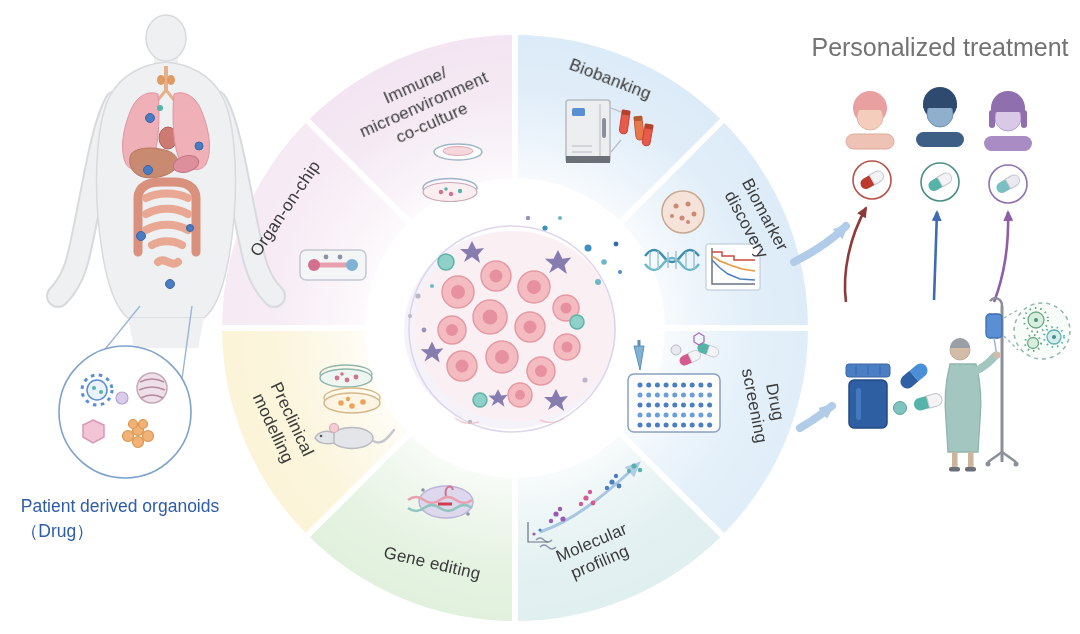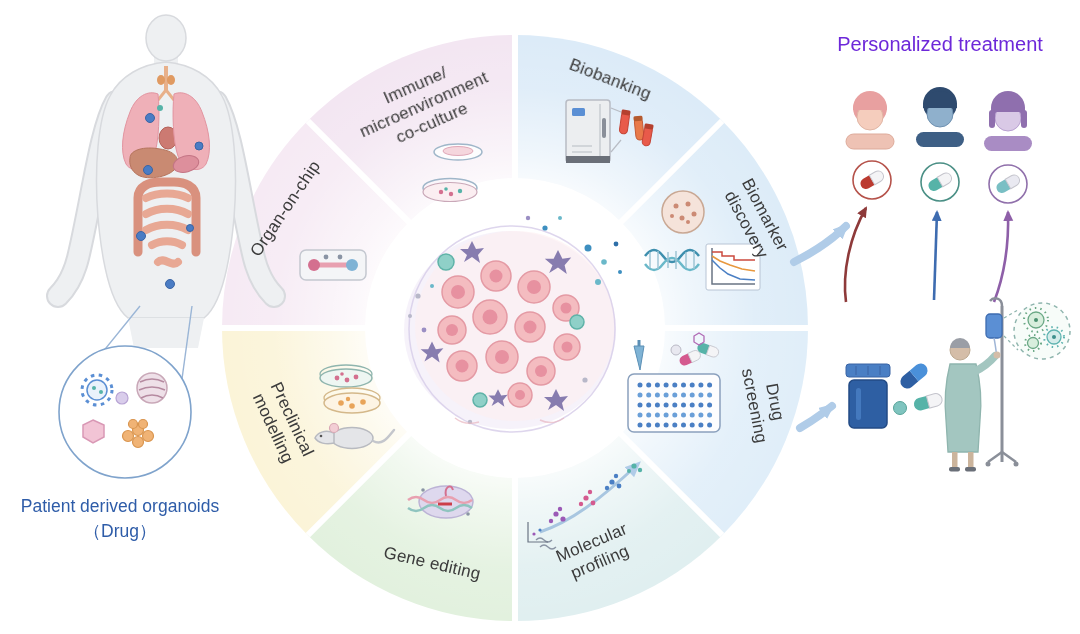--- a/index.html
+++ b/index.html
@@ -2,23 +2,23 @@
 <html><head>
 <meta charset="utf-8">
 <style>
   html,body{margin:0;padding:0;background:#fff;}
   .stage{position:relative;width:1080px;height:634px;background:#ffffff;overflow:hidden;
          font-family:"Liberation Sans",sans-serif;}
   .stage svg{position:absolute;left:0;top:0;}
   .seg-label{position:absolute;color:#3b3b3b;font-size:17px;line-height:1.22;text-align:center;
              white-space:nowrap;letter-spacing:.2px;}
   .caption{position:absolute;left:120px;top:494px;transform:translateX(-50%);color:#2e5ca8;
-           font-size:17.5px;line-height:1.4;text-align:center;white-space:nowrap;}
-  .pt-title{position:absolute;left:940px;top:33px;transform:translateX(-50%);color:#6d28d9;
-            font-size:20px;white-space:nowrap;}
+           font-size:17.5px;line-height:1.4;text-align:left;white-space:nowrap;}
+  .pt-title{position:absolute;left:940px;top:33px;transform:translateX(-50%);color:#737373;
+            font-size:25px;white-space:nowrap;}
 </style>
 </head>
 <body>
 
 <div class="stage">
 
 <svg width="1080" height="634" viewBox="0 0 1080 634">
   <defs>
     <radialGradient id="fadeCenter" cx="0.5" cy="0.5" r="0.5">
       <stop offset="0" stop-color="#ffffff" stop-opacity="1"></stop>

